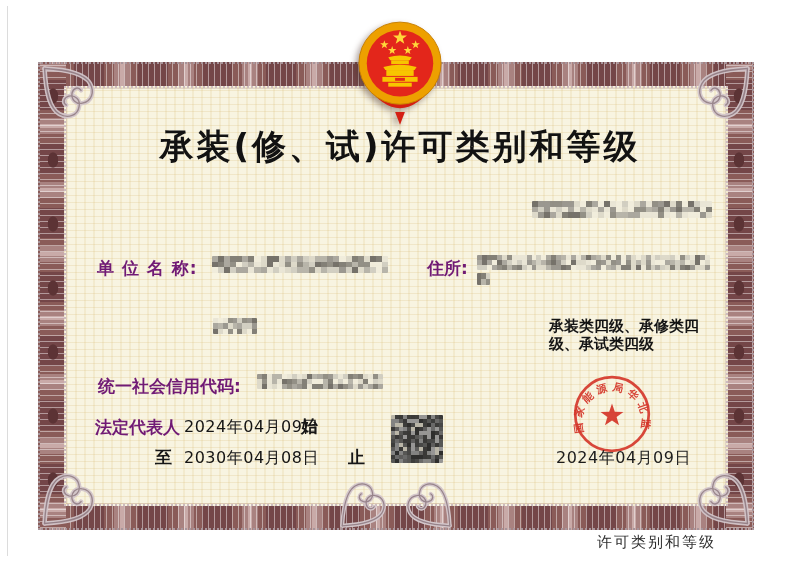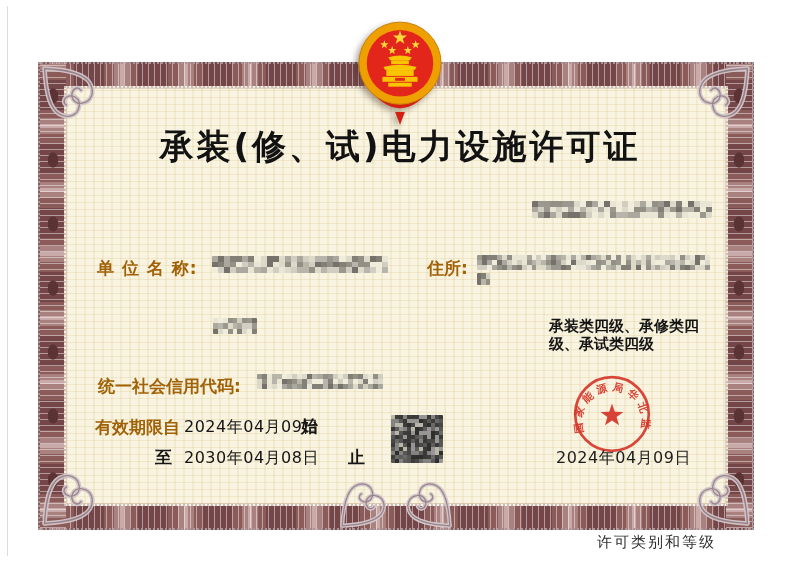--- a/index.html
+++ b/index.html
@@ -42,21 +42,21 @@
   .bottom-orn svg{width:56px;height:56px;}
   .bottom-orn svg:first-child{transform:rotate(180deg) scaleX(-1);}
   .bottom-orn svg:last-child{transform:rotate(180deg);}
 
   
   .abs{position:absolute;z-index:10;}
   .emblem{left:356px;top:18px;width:88px;height:108px;z-index:12;
           filter:drop-shadow(-3px 3px 3px rgba(70,45,35,.45));}
   .title{left:70px;top:124px;width:660px;text-align:center;
          font-size:34px;font-weight:bold;letter-spacing:3px;color:#121212;}
-  .label{font-size:17px;font-weight:bold;color:#a16207;white-space:nowrap;}
+  .label{font-size:17px;font-weight:bold;color:#701a75;white-space:nowrap;}
   .mosaic{overflow:hidden;opacity:.92;border-radius:1px;}
   .mosaic i{display:block;}
   .class-value{font-size:15px;font-weight:bold;line-height:18px;color:#141414;}
   .datetext{font-size:16px;color:#141414;letter-spacing:.5px;white-space:nowrap;}
   .mark{font-size:17px;font-weight:bold;}
   .seal-wrap{left:572px;top:374px;width:80px;height:80px;z-index:11;}
   .seal-overlay{left:564px;top:406px;width:100px;text-align:center;z-index:12;
                 font-size:16px;font-weight:bold;color:#262626;letter-spacing:5px;white-space:nowrap;}
   .seal-date{left:556px;top:448px;font-size:16px;color:#1c1c1c;letter-spacing:.5px;z-index:12;}
   .footer-note{left:597px;top:533px;font-size:15px;color:#2e2e2e;letter-spacing:2px;}
@@ -127,21 +127,21 @@
       <path d="M33,40 Q45,36 57,40 L55,43 L35,43 Z"></path>
       <rect x="36" y="43" width="18" height="4"></rect>
       <path d="M28,50 Q45,45 62,50 L60,53 L30,53 Z"></path>
       <rect x="31" y="53" width="28" height="6"></rect>
       <rect x="27" y="60" width="36" height="5"></rect>
       <rect x="33" y="66" width="24" height="4"></rect>
     </g>
     <rect x="40" y="61" width="10" height="3" fill="#e3261b"></rect>
   </svg>
 
-  <div class="abs title">承装(修、试)电力设施许可证</div>
+  <div class="abs title">承装(修、试)许可类别和等级</div>
 
   <div class="abs mosaic" style="left: 532px; top: 201px; width: 180px; height: 17px; display: grid; grid-template-columns: repeat(30, 1fr); grid-auto-rows: 5.66667px;">
       <i style="background: rgb(107, 104, 97);"></i>
       <i style="background: rgb(148, 145, 138);"></i>
       <i style="background: rgb(148, 145, 138);"></i>
       <i style="background: rgb(139, 136, 127);"></i>
       <i style="background: rgb(139, 136, 127);"></i>
       <i style="background: rgb(148, 145, 138);"></i>
       <i style="background: rgb(148, 145, 138);"></i>
       <i style="background: rgb(220, 216, 201);"></i>
@@ -575,21 +575,21 @@
       <i style="background: rgb(139, 136, 127);"></i>
       <i style="background: rgb(165, 162, 154);"></i>
       <i style="background: rgb(220, 216, 201);"></i>
       <i style="background: rgb(148, 145, 138);"></i>
       <i style="background: rgb(207, 204, 192);"></i>
       <i style="background: rgb(165, 162, 154);"></i>
       <i style="background: rgb(122, 119, 111);"></i>
       <i style="background: rgb(165, 162, 154);"></i>
     </div>
 
-  <div class="abs label" style="left:95px;top:416px;">有效期限自</div>
+  <div class="abs label" style="left:95px;top:416px;">法定代表人</div>
   <div class="abs datetext" style="left:184px;top:417px;">2024年04月09日</div>
   <div class="abs mark" style="left:301px;top:415px;">始</div>
 
   <div class="abs mark" style="left:155px;top:446px;">至</div>
   <div class="abs datetext" style="left:184px;top:448px;">2030年04月08日</div>
   <div class="abs mark" style="left:348px;top:446px;">止</div>
 
   <div class="abs mosaic" style="left: 391px; top: 415px; width: 52px; height: 48px; display: grid; grid-template-columns: repeat(13, 1fr); grid-auto-rows: 4px;">
       <i style="background: rgb(181, 177, 164);"></i>
       <i style="background: rgb(46, 46, 46);"></i>

